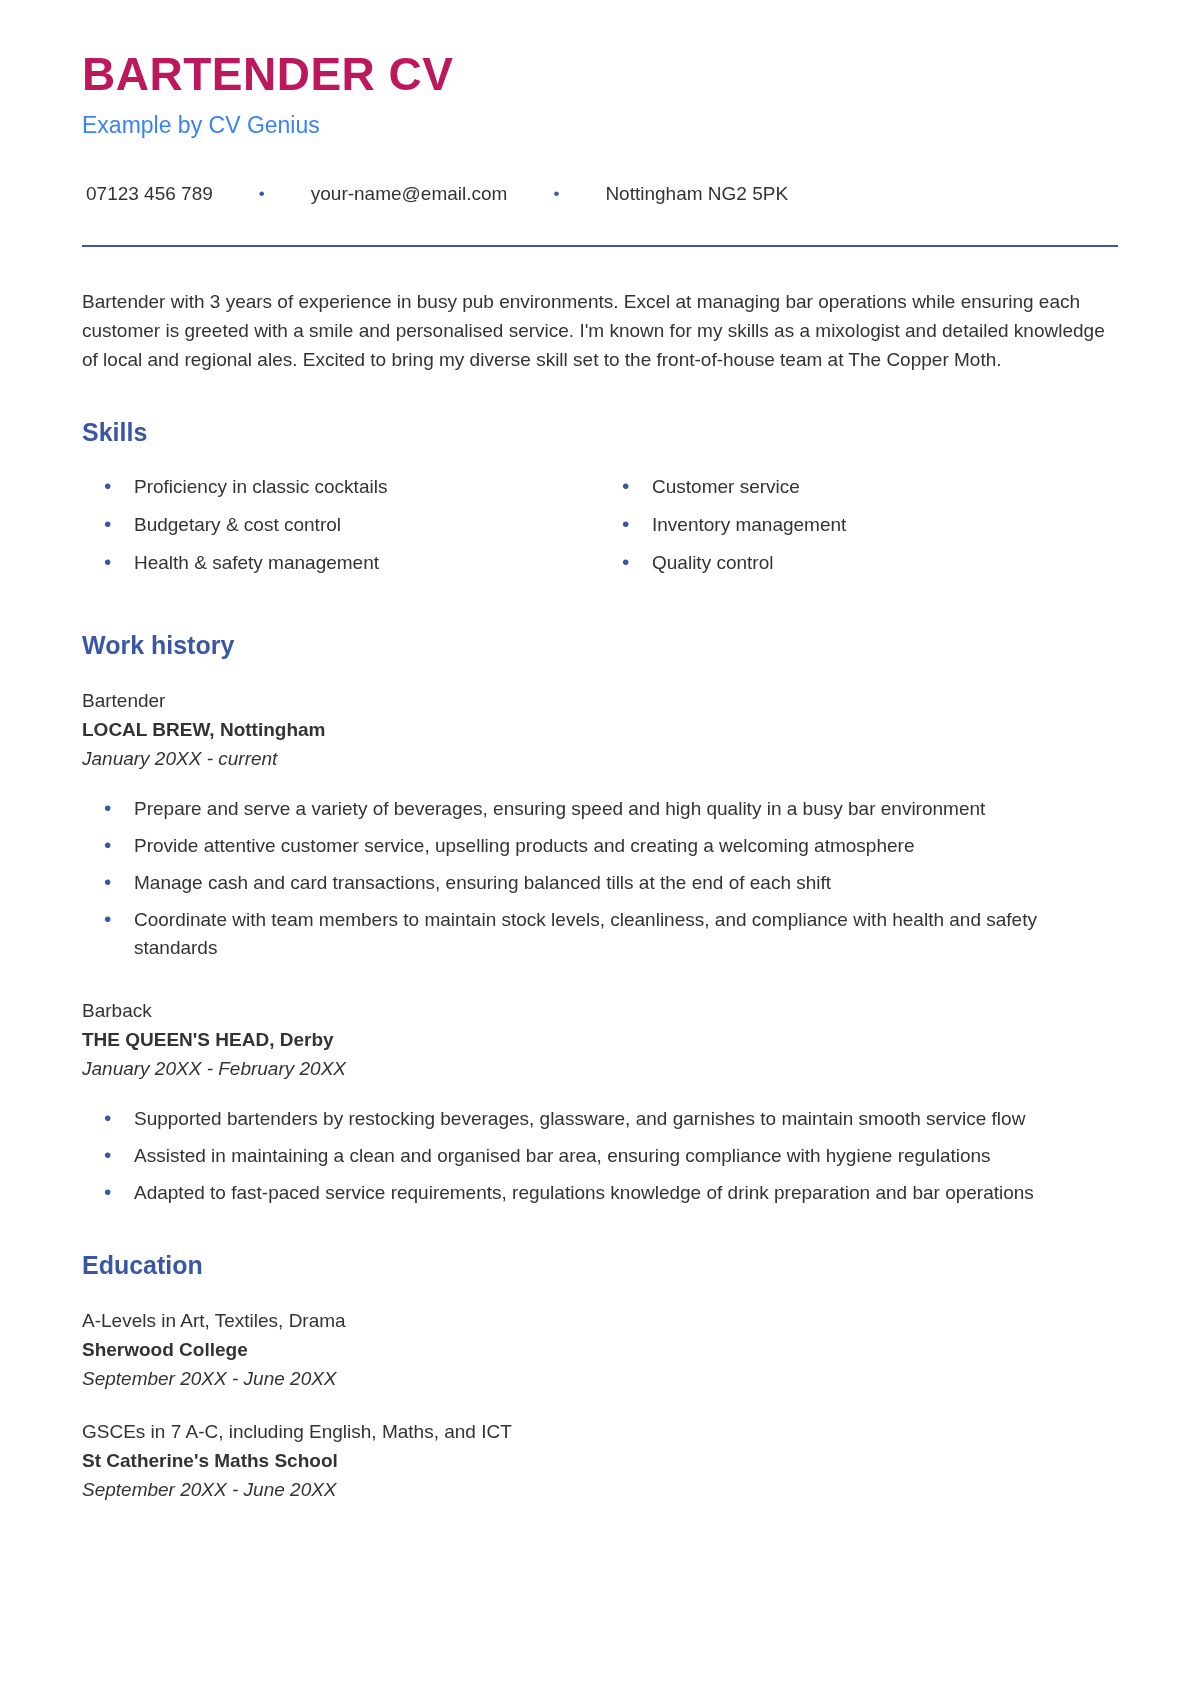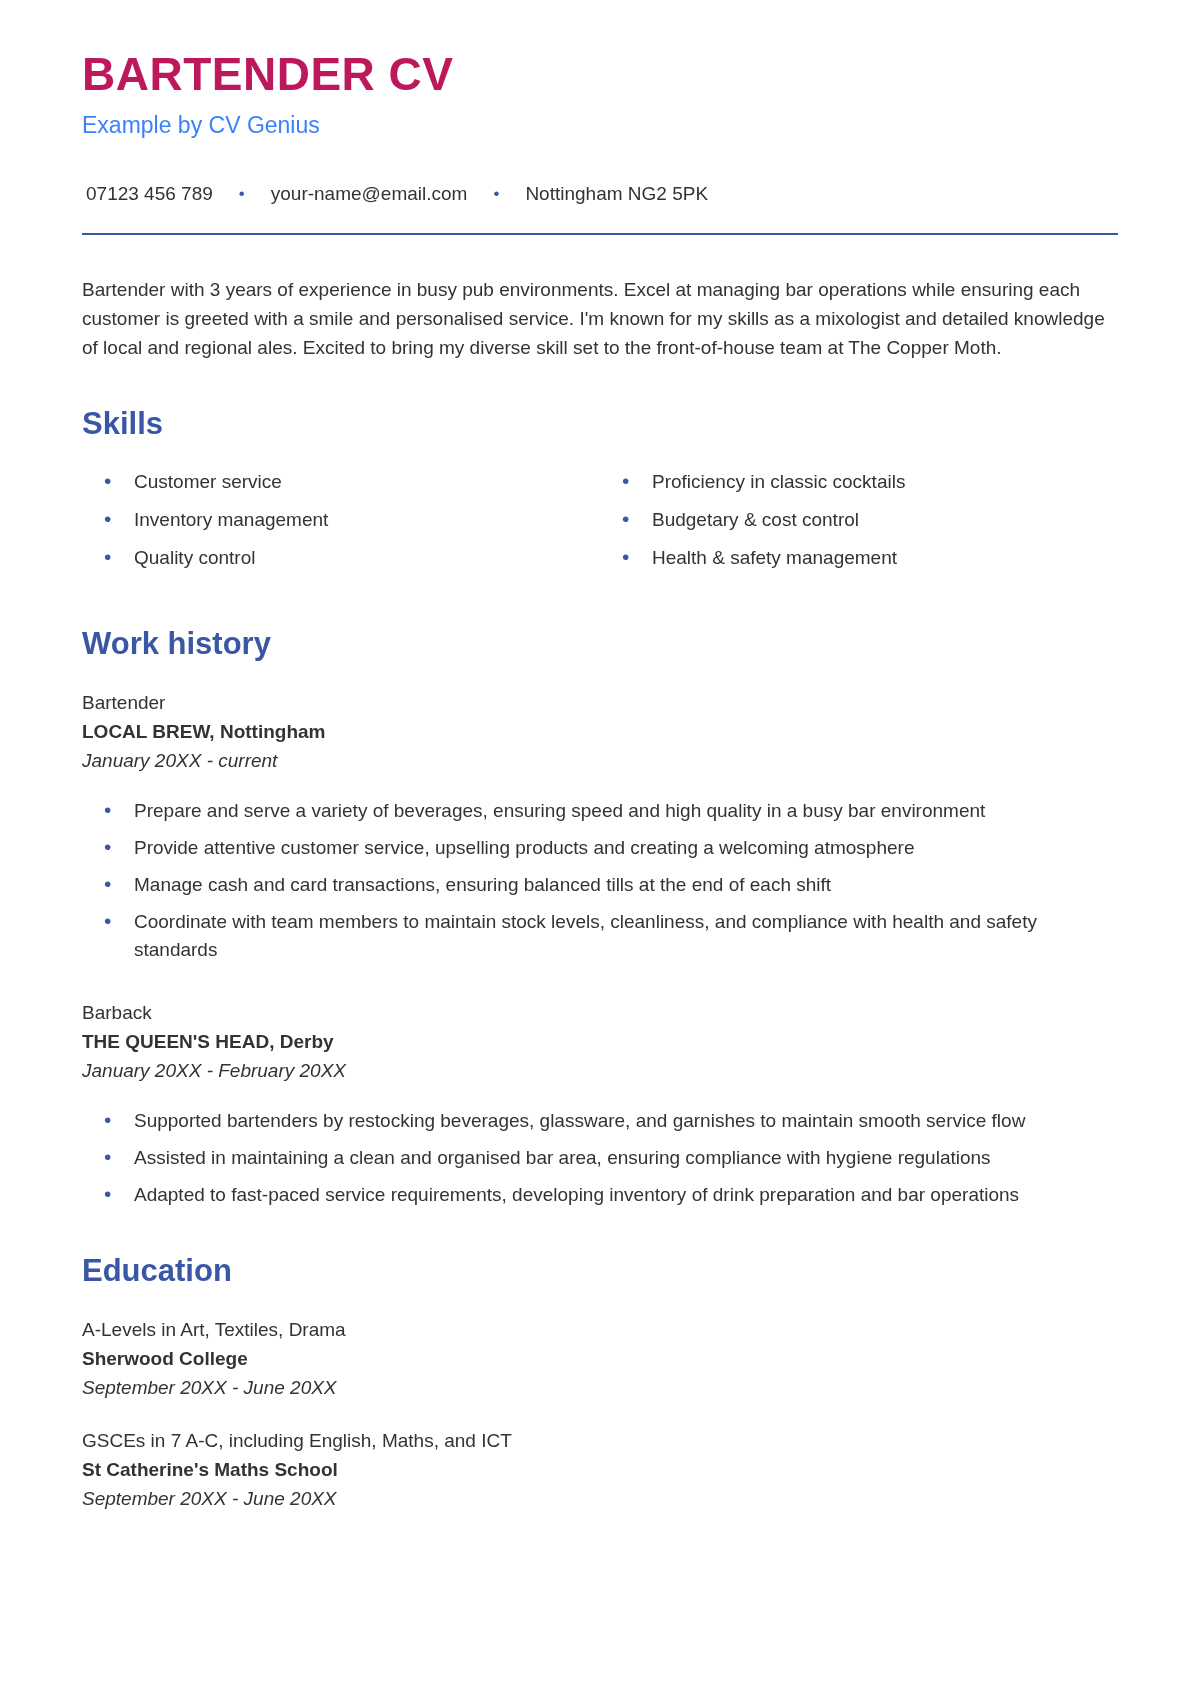--- a/index.html
+++ b/index.html
@@ -29,42 +29,43 @@
     font-weight: 400;
     color: #3b82f6;
     margin-bottom: 44px;
   }
   .contact-row {
     display: flex;
     align-items: flex-end;
     font-size: 19px;
     color: #333333;
     padding-left: 4px;
-    margin-bottom: 28px;
+    margin-bottom: 40px;
+    gap: 20px;
   }
   .contact-row .sep {
     color: #3a57a5;
     font-size: 17px;
     margin: 0 26px;
     transform: translateY(-1px);
   }
   .divider {
     border: none;
     border-top: 2px solid #3a57a5;
     margin-bottom: 40px;
   }
 
   
   .summary {
     font-size: 19px;
     line-height: 29px;
     margin-bottom: 44px;
   }
   .section-heading {
-    font-size: 31px;
+    font-size: 25px;
     font-weight: 700;
     color: #3a57a5;
     margin-bottom: 26px;
   }
   .section { margin-bottom: 44px; }
 
   
   ul.dot-list {
     list-style: none;
   }
@@ -117,28 +118,28 @@
 
     <hr class="divider">
   </header>
 
   <p class="summary">Bartender with 3 years of experience in busy pub environments. Excel at managing bar operations while ensuring each customer is greeted with a smile and personalised service. I'm known for my skills as a mixologist and detailed knowledge of local and regional ales. Excited to bring my diverse skill set to the front-of-house team at The Copper Moth.</p>
 
   <section class="section">
     <h2 class="section-heading">Skills</h2>
     <div class="skills-grid">
       <ul class="dot-list">
+        <li>Proficiency in classic cocktails</li>
+        <li>Budgetary &amp; cost control</li>
+        <li>Health &amp; safety management</li>
+      </ul>
+      <ul class="dot-list">
         <li>Customer service</li>
         <li>Inventory management</li>
         <li>Quality control</li>
-      </ul>
-      <ul class="dot-list">
-        <li>Proficiency in classic cocktails</li>
-        <li>Budgetary &amp; cost control</li>
-        <li>Health &amp; safety management</li>
       </ul>
     </div>
   </section>
 
   <section class="section">
     <h2 class="section-heading">Work history</h2>
 
     <div class="entry">
       <div class="entry-title">Bartender</div>
       <div class="entry-org">LOCAL BREW, Nottingham</div>
@@ -151,21 +152,21 @@
       </ul>
     </div>
 
     <div class="entry">
       <div class="entry-title">Barback</div>
       <div class="entry-org">THE QUEEN'S HEAD, Derby</div>
       <div class="entry-dates">January 20XX - February 20XX</div>
       <ul class="dot-list entry-bullets">
         <li>Supported bartenders by restocking beverages, glassware, and garnishes to maintain smooth service flow</li>
         <li>Assisted in maintaining a clean and organised bar area, ensuring compliance with hygiene regulations</li>
-        <li>Adapted to fast-paced service requirements, developing inventory of drink preparation and bar operations</li>
+        <li>Adapted to fast-paced service requirements, regulations knowledge of drink preparation and bar operations</li>
       </ul>
     </div>
   </section>
 
   <section class="section">
     <h2 class="section-heading">Education</h2>
 
     <div class="entry">
       <div class="entry-title">A-Levels in Art, Textiles, Drama</div>
       <div class="entry-org">Sherwood College</div>

